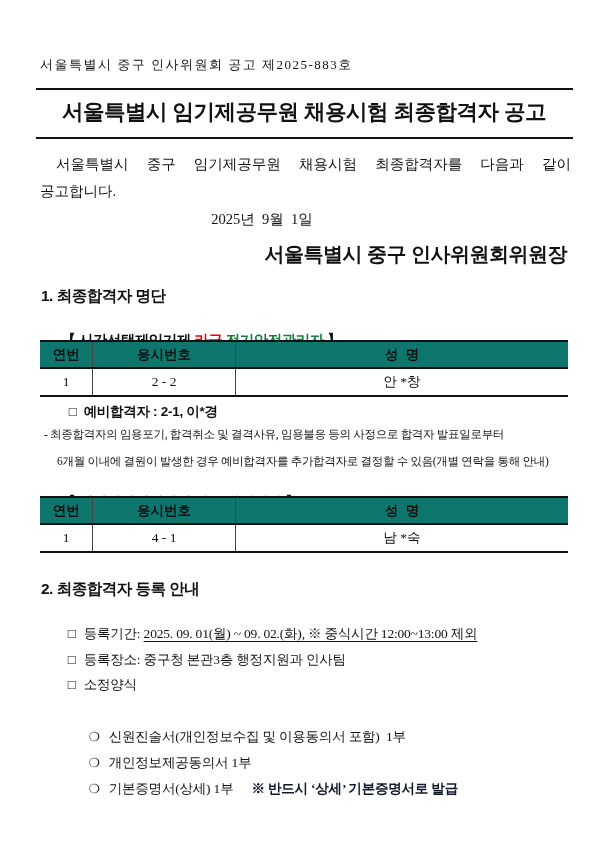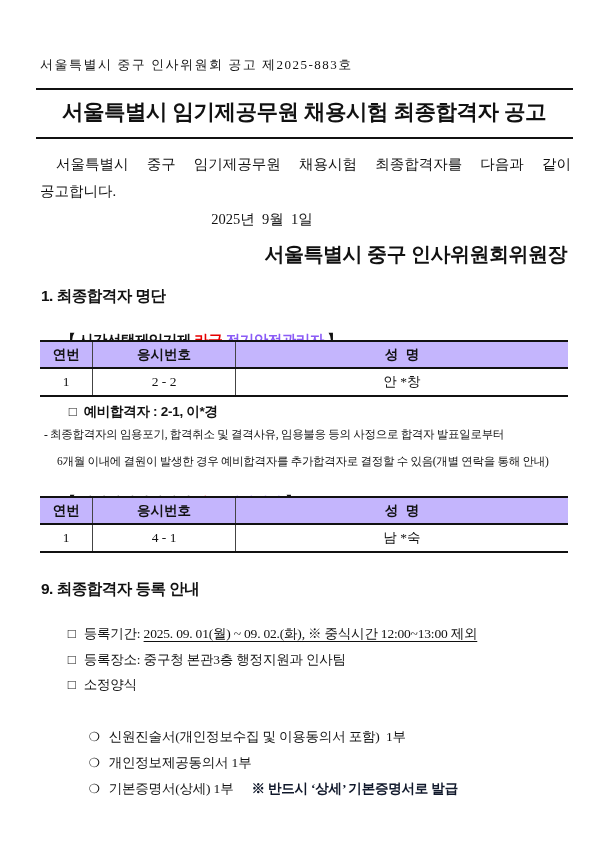--- a/index.html
+++ b/index.html
@@ -35,27 +35,27 @@
   }
 
   .sec-head { left:41px; font-weight:bold; font-size:15.5px; letter-spacing:-0.5px; }
   .sec1-head { top:286px; }
   .sec2-head { top:579px; }
 
   .bracket-head { left:47px; font-weight:bold; font-size:14.5px; letter-spacing:-0.5px; white-space:pre; }
   .bracket-1 { top:315px; }
   .bracket-2 { top:477px; }
   .grade-red { color:#e60000; }
-  .pos-blue { color:#8b5cf6; }
+  .pos-blue { color:#15803d; }
 
   table.roster { left:40px; width:528px; border-collapse:collapse; table-layout:fixed; }
   .table-1 { top:340px; }
   .table-2 { top:496px; }
   table.roster th {
-    background:#c4b5fd; font-family:"Liberation Sans","DejaVu Sans",sans-serif;
+    background:#0f766e; font-family:"Liberation Sans","DejaVu Sans",sans-serif;
     font-weight:bold; font-size:13.5px; height:27px; text-align:center;
     border-top:2px solid #111; border-bottom:2px solid #111; white-space:pre;
   }
   table.roster td {
     font-size:13.5px; height:28px; text-align:center;
     border-bottom:2px solid #111; white-space:pre;
   }
   table.roster th + th, table.roster td + td { border-left:1px solid #444; }
   .col-no { width:10%; } .col-exam { width:27%; } .col-name { width:63%; }
 
@@ -153,21 +153,21 @@
     </thead>
     <tbody>
       <tr>
         <td class="serif">1</td>
         <td class="serif">4 - 1</td>
         <td class="serif">남 *숙</td>
       </tr>
     </tbody>
   </table>
 
-  <div class="abs sec-head sec2-head sans">9. 최종합격자 등록 안내</div>
+  <div class="abs sec-head sec2-head sans">2. 최종합격자 등록 안내</div>
 
   <div class="abs check-item li-1 serif">
     <span class="bullet">□</span><span>등록기간: </span><span class="uline">2025. 09. 01(월) ~ 09. 02.(화), ※ 중식시간 12:00~13:00 제외</span>
   </div>
 
   <div class="abs check-item li-2 serif">
     <span class="bullet">□</span><span>등록장소: </span><span>중구청 본관3층 행정지원과 인사팀</span>
   </div>
 
   <div class="abs check-item li-3 serif">

